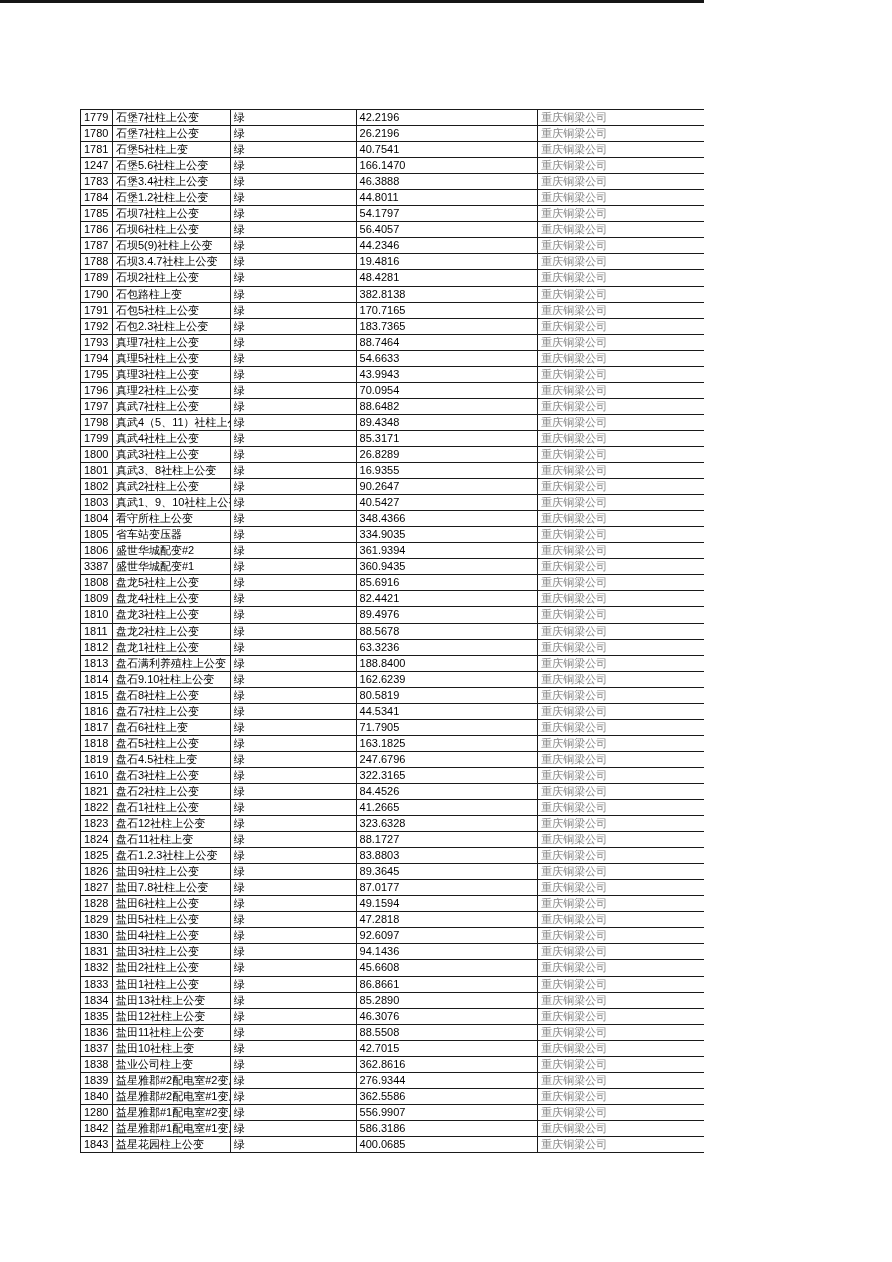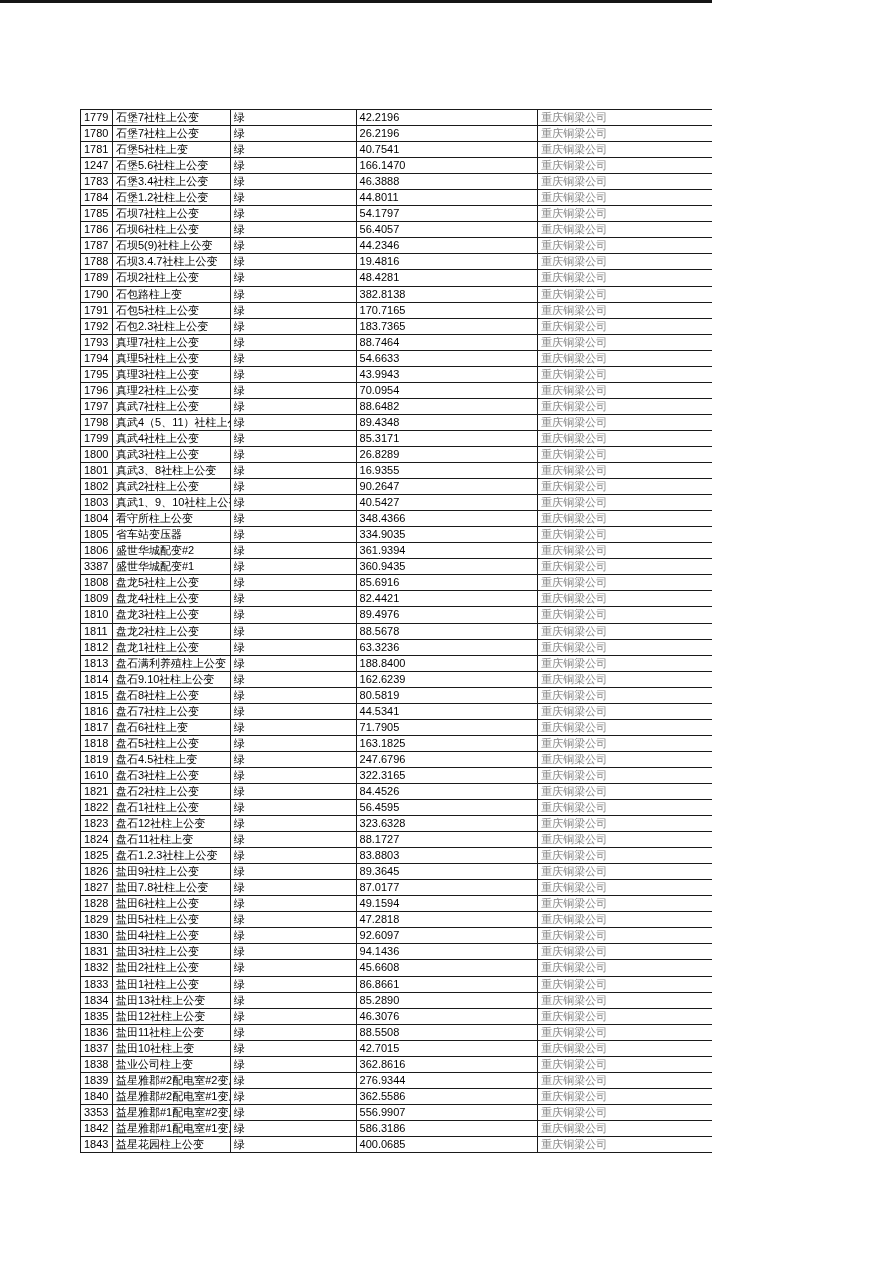--- a/index.html
+++ b/index.html
@@ -7,21 +7,20 @@
     padding: 0;
     background: #ffffff;
     font-family: "Liberation Sans", "DejaVu Sans", sans-serif;
   }
   .page {
     position: relative;
     width: 704px;
     height: 1262px;
     background: #ffffff;
     overflow: hidden;
-    padding-left: 8px;
   }
   .top-edge-bar {
     position: absolute;
     left: 0;
     top: 0;
     width: 876px;
     height: 3px;
     background: #151515;
   }
   .right-edge-artifact {
@@ -412,21 +411,21 @@
       <div class="cell c-name">盘石2社柱上公变</div>
       <div class="cell c-status">绿</div>
       <div class="cell c-value">84.4526</div>
       <div class="cell c-company">重庆铜梁公司</div>
     </div>
 
     <div class="t-row">
       <div class="cell c-index">1822</div>
       <div class="cell c-name">盘石1社柱上公变</div>
       <div class="cell c-status">绿</div>
-      <div class="cell c-value">56.4595</div>
+      <div class="cell c-value">41.2665</div>
       <div class="cell c-company">重庆铜梁公司</div>
     </div>
 
     <div class="t-row">
       <div class="cell c-index">1823</div>
       <div class="cell c-name">盘石12社柱上公变</div>
       <div class="cell c-status">绿</div>
       <div class="cell c-value">323.6328</div>
       <div class="cell c-company">重庆铜梁公司</div>
     </div>
@@ -561,21 +560,21 @@
 
     <div class="t-row">
       <div class="cell c-index">1840</div>
       <div class="cell c-name">益星雅郡#2配电室#1变压器</div>
       <div class="cell c-status">绿</div>
       <div class="cell c-value">362.5586</div>
       <div class="cell c-company">重庆铜梁公司</div>
     </div>
 
     <div class="t-row">
-      <div class="cell c-index">3353</div>
+      <div class="cell c-index">1280</div>
       <div class="cell c-name">益星雅郡#1配电室#2变压器</div>
       <div class="cell c-status">绿</div>
       <div class="cell c-value">556.9907</div>
       <div class="cell c-company">重庆铜梁公司</div>
     </div>
 
     <div class="t-row">
       <div class="cell c-index">1842</div>
       <div class="cell c-name">益星雅郡#1配电室#1变压器</div>
       <div class="cell c-status">绿</div>

